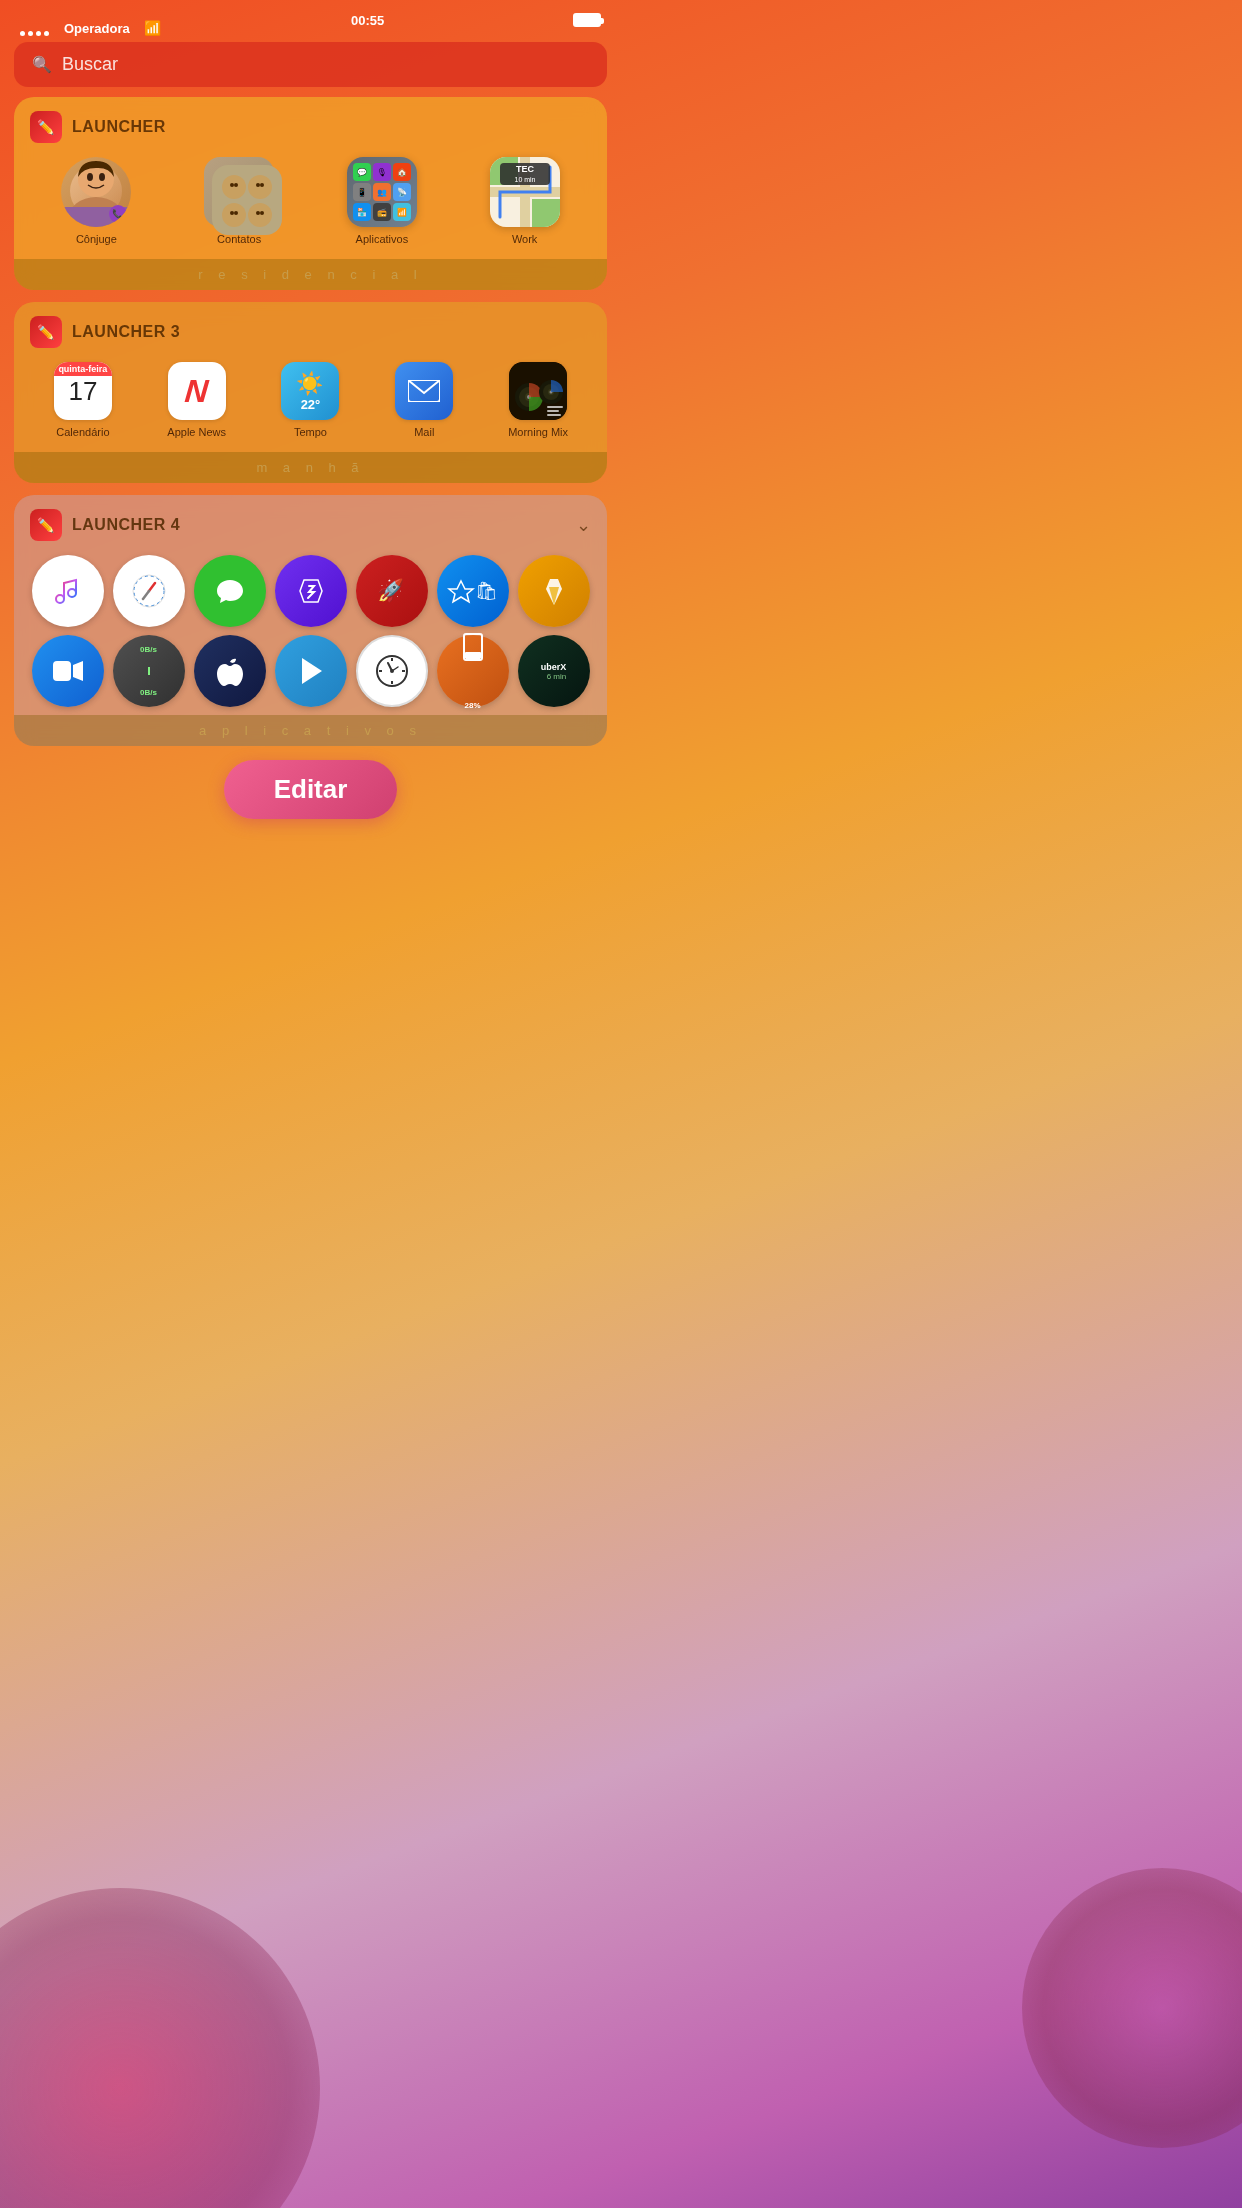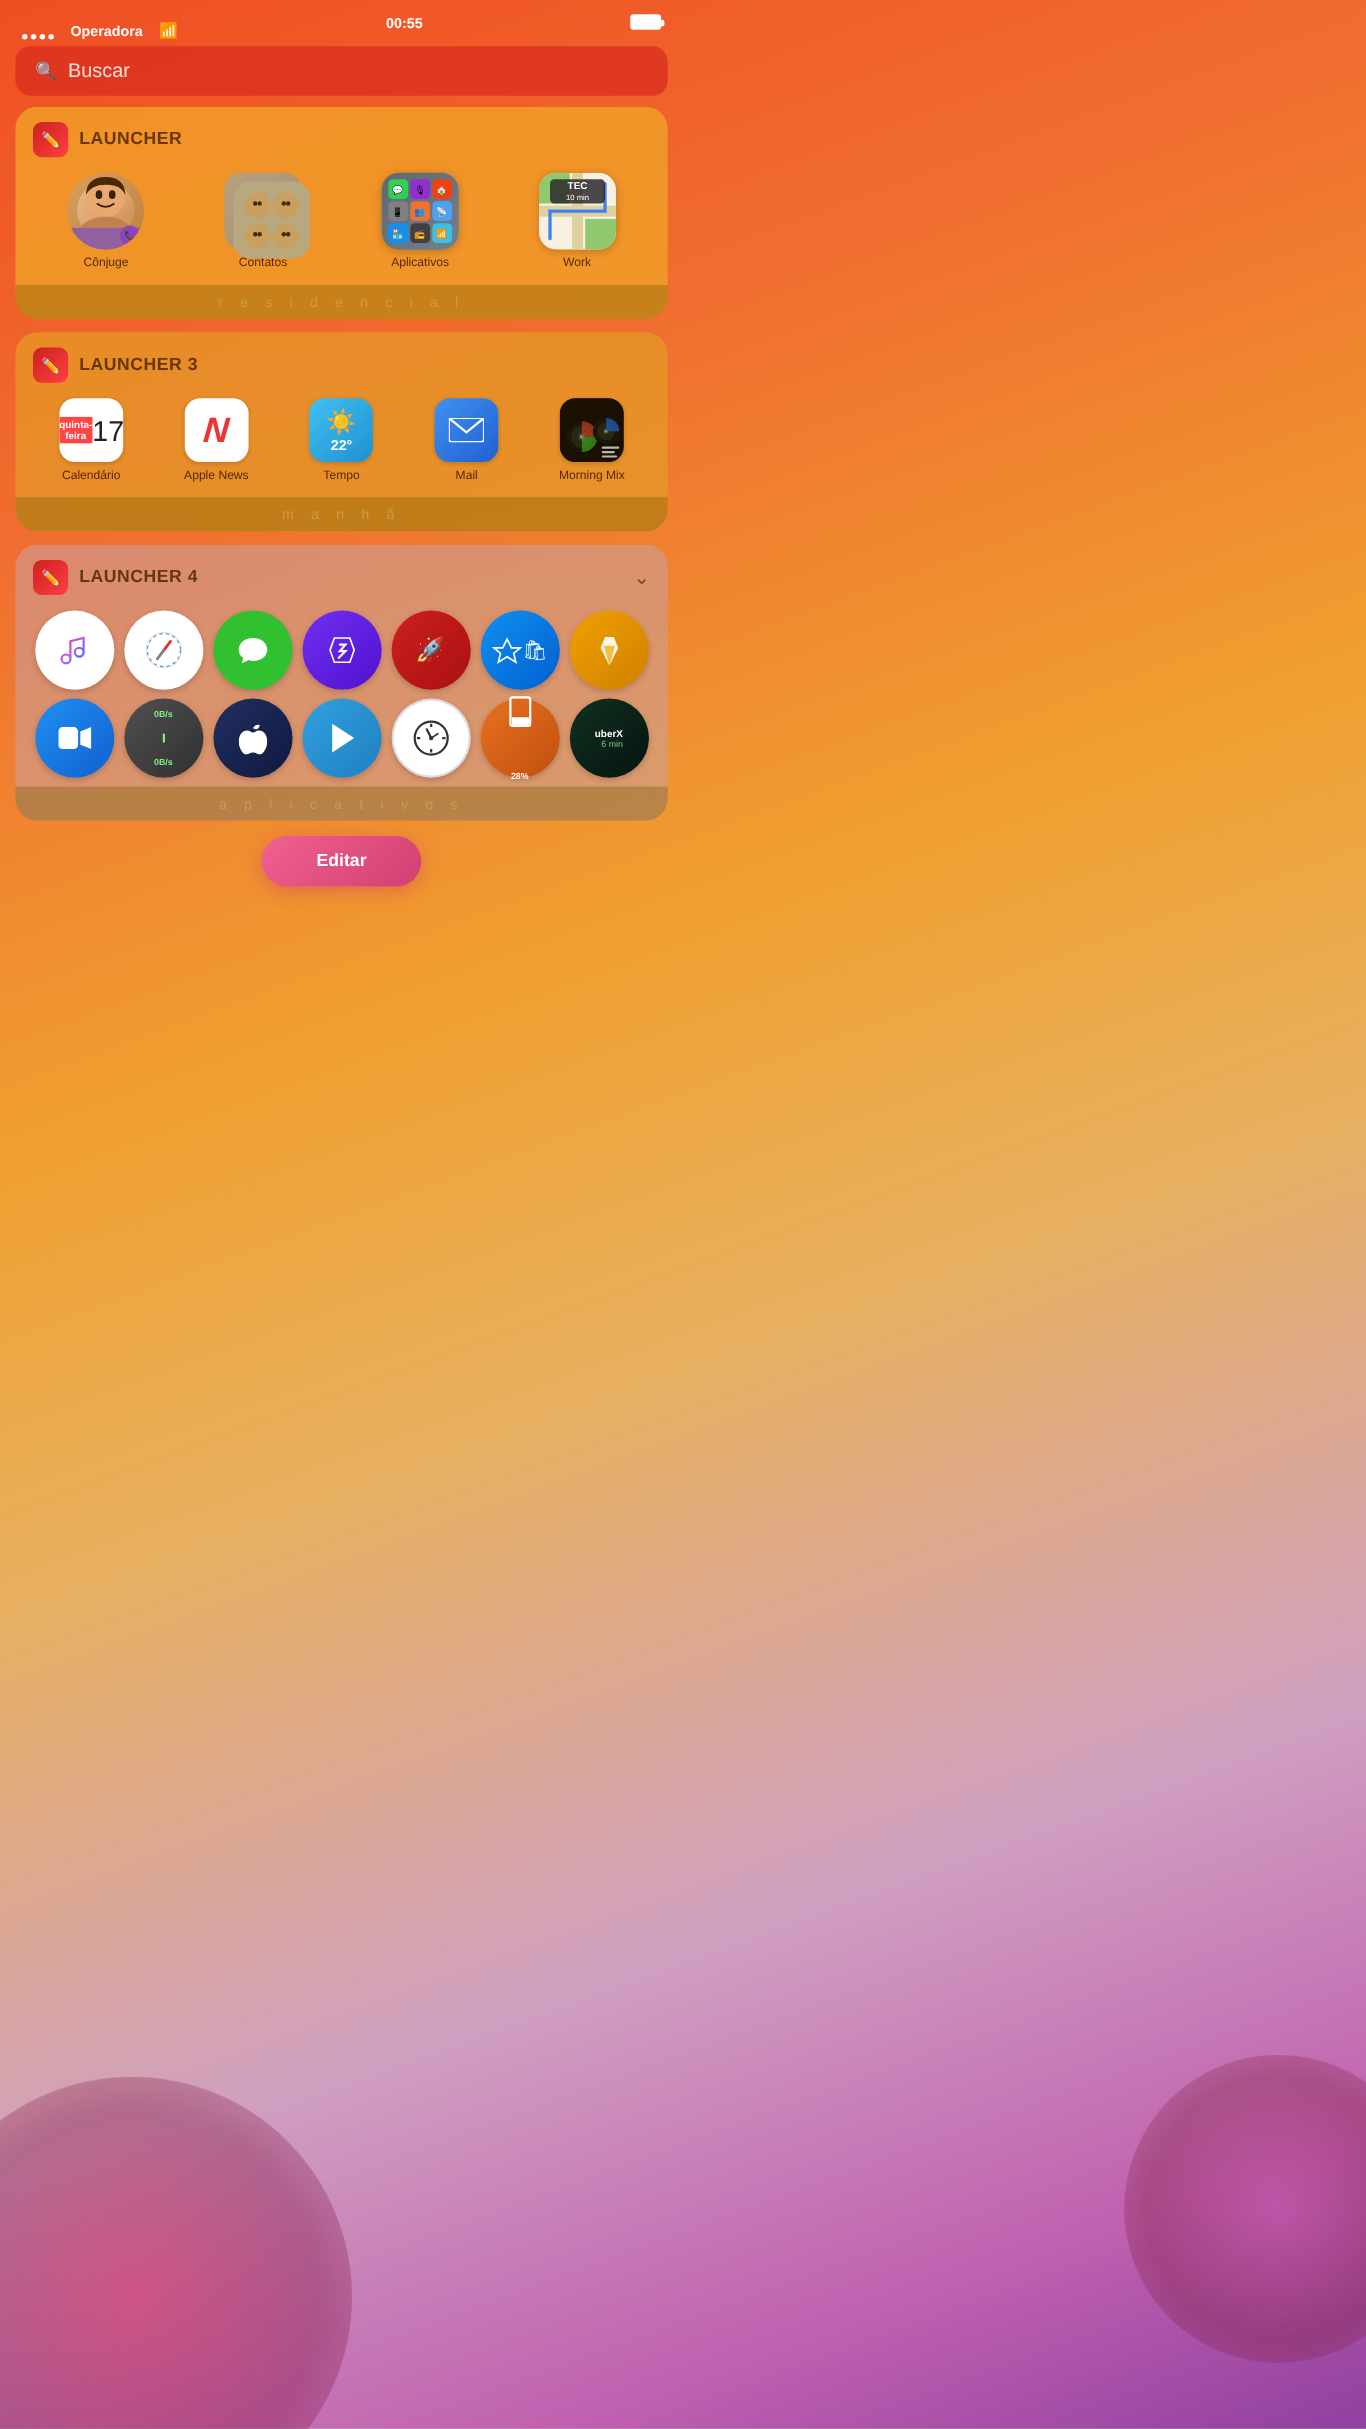--- a/index.html
+++ b/index.html
@@ -203,21 +203,21 @@
       grid-template-columns: repeat(5, 1fr);
       gap: 8px;
       margin-bottom: 14px;
     }
 
     
     .cal-icon {
       width: 58px; height: 58px;
       border-radius: 14px;
       background: white;
-      display: flex; flex-direction: row; align-items: center; justify-content: flex-start;
+      display: flex; flex-direction: column; align-items: center; justify-content: flex-start;
       overflow: hidden;
       box-shadow: 0 1px 4px rgba(0,0,0,0.15);
     }
     .cal-header { background: #f44; width: 100%; text-align: center; padding: 2px 0; font-size: 9px; color: white; font-weight: 600; }
     .cal-day { font-size: 26px; font-weight: 300; color: #222; line-height: 1; margin-top: 2px; }
 
     
     .news-icon {
       width: 58px; height: 58px;
       border-radius: 14px;
@@ -277,21 +277,21 @@
 
     
     .edit-button {
       display: block;
       margin: 14px auto 0 auto;
       padding: 14px 50px;
       background: linear-gradient(135deg, #f06090, #d04070);
       color: white;
       border: none;
       border-radius: 30px;
-      font-size: 16px;
+      font-size: 26px;
       font-weight: 600;
       cursor: pointer;
       box-shadow: 0 4px 16px rgba(200,50,100,0.4);
     }
 
     
     .bottom-space { height: 300px; }
   </style>
 </head>
 <body>

